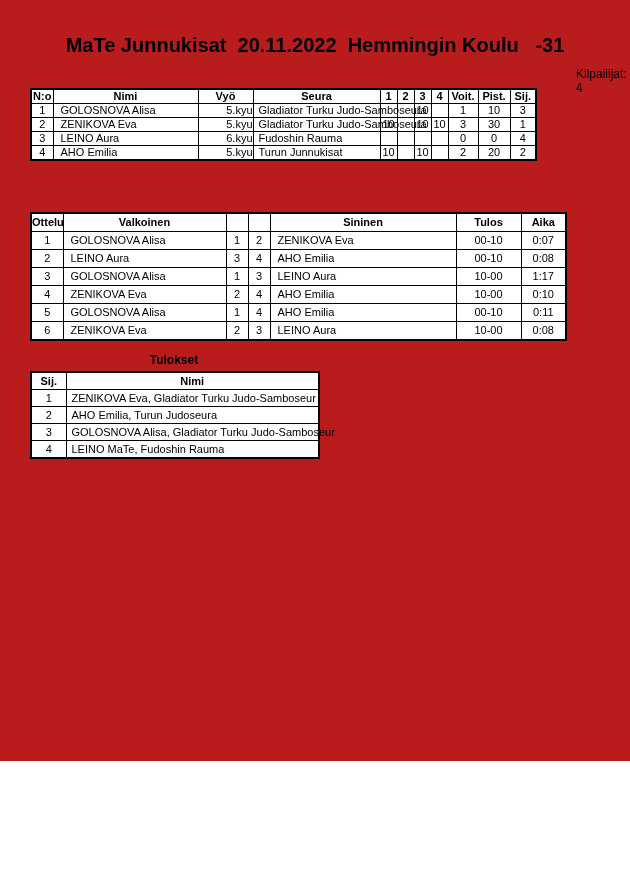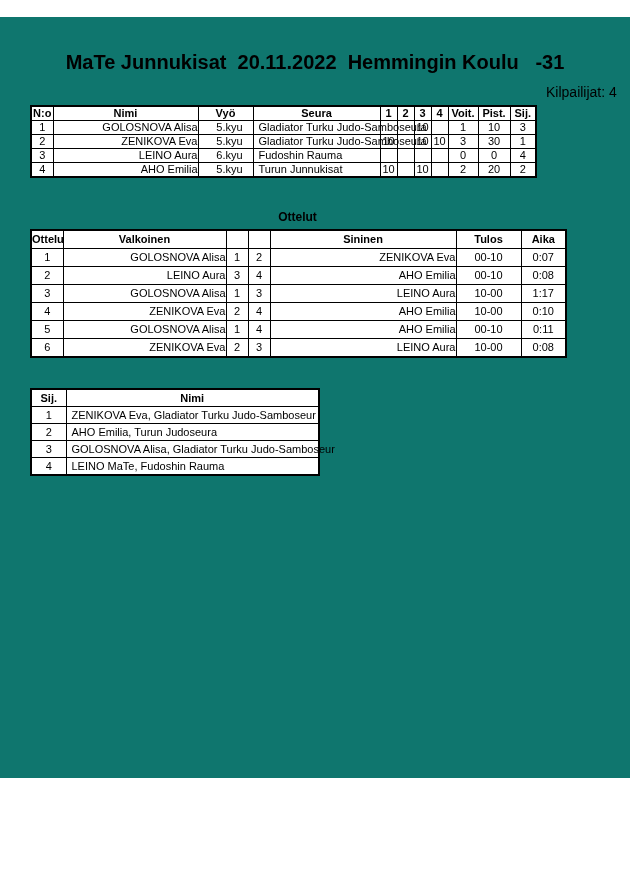--- a/index.html
+++ b/index.html
@@ -2,51 +2,51 @@
 <html><head>
 <meta charset="utf-8">
 <style>
   * { margin:0; padding:0; box-sizing:border-box; }
   html,body { background:#ffffff; }
   body {
     width:630px; height:891px;
     font-family:"Liberation Sans", sans-serif;
     color:#000;
   }
-  .page { position:relative; width:630px; height:761px; background:#0f766e; overflow:hidden;margin-top:17px; }
+  .page { position:relative; width:630px; height:761px; background:#b91c1c; overflow:hidden; }
 
   .title {
     position:absolute; top:34px; left:0; width:630px;
     text-align:center; font-size:20px; font-weight:bold;
     white-space:pre; letter-spacing:0;
   }
   .subtitle { position:absolute; font-size:12px; font-weight:bold; text-align:center; }
   .sub-competitors { top:65px; left:30px; width:440px; }
   .sub-matches    { top:193px; left:30px; width:535px; }
   .sub-results    { top:353px; left:30px; width:288px; }
-  .count-label { position:absolute; top:67px; left:546px; font-size:14px; }
+  .count-label { position:absolute; top:67px; left:576px; font-size:12px; }
 
   table {
     position:absolute;
     border-collapse:collapse;
     table-layout:fixed;
     border:2px solid #000;
     font-size:11px;
     background:#fff;
   }
   th, td {
     border:1px solid #000;
     vertical-align:middle;
     white-space:nowrap;
     font-size:11px;
     text-align:center;
   }
   th { font-weight:bold; }
-  td.l { text-align:right; padding-left:15px; }
-  td.belt { text-align:center; padding-left:8px; }
+  td.l { text-align:left; padding-left:7px; }
+  td.belt { text-align:right; padding-left:8px; }
   td.club { text-align:left; padding-left:5px; overflow:visible; }
 
   .t-competitors { top:88px;  left:30px; width:505px; }
   .t-competitors th, .t-competitors td { height:14px; line-height:13px; }
   .t-matches     { top:212px; left:30px; width:535px; }
   .t-matches th, .t-matches td { height:18px; line-height:17px; }
   .t-results     { top:371px; left:30px; width:288px; }
   .t-results th, .t-results td { height:17px; line-height:16px; }
 </style>
 </head>
@@ -135,21 +135,20 @@
         <td></td>
         <td>10</td>
         <td></td>
         <td>2</td>
         <td>20</td>
         <td>2</td>
       </tr>
     </tbody>
   </table>
 
-  <div class="subtitle sub-matches">Ottelut</div>
 
   <table class="t-matches">
     <colgroup>
       <col style="width:32px">
         <col style="width:163px">
         <col style="width:22px">
         <col style="width:22px">
       <col style="width:186px">
         <col style="width:65px">
         <col style="width:45px">
@@ -216,20 +215,21 @@
         <td class="l">ZENIKOVA Eva</td>
         <td>2</td>
         <td>3</td>
         <td class="l">LEINO Aura</td>
         <td>10-00</td>
         <td>0:08</td>
       </tr>
     </tbody>
   </table>
 
+  <div class="subtitle sub-results">Tulokset</div>
 
   <table class="t-results">
     <colgroup>
       <col style="width:35px">
         <col style="width:253px">
     </colgroup>
     <thead>
       <tr>
         <th>Sij.</th>
         <th>Nimi</th>

